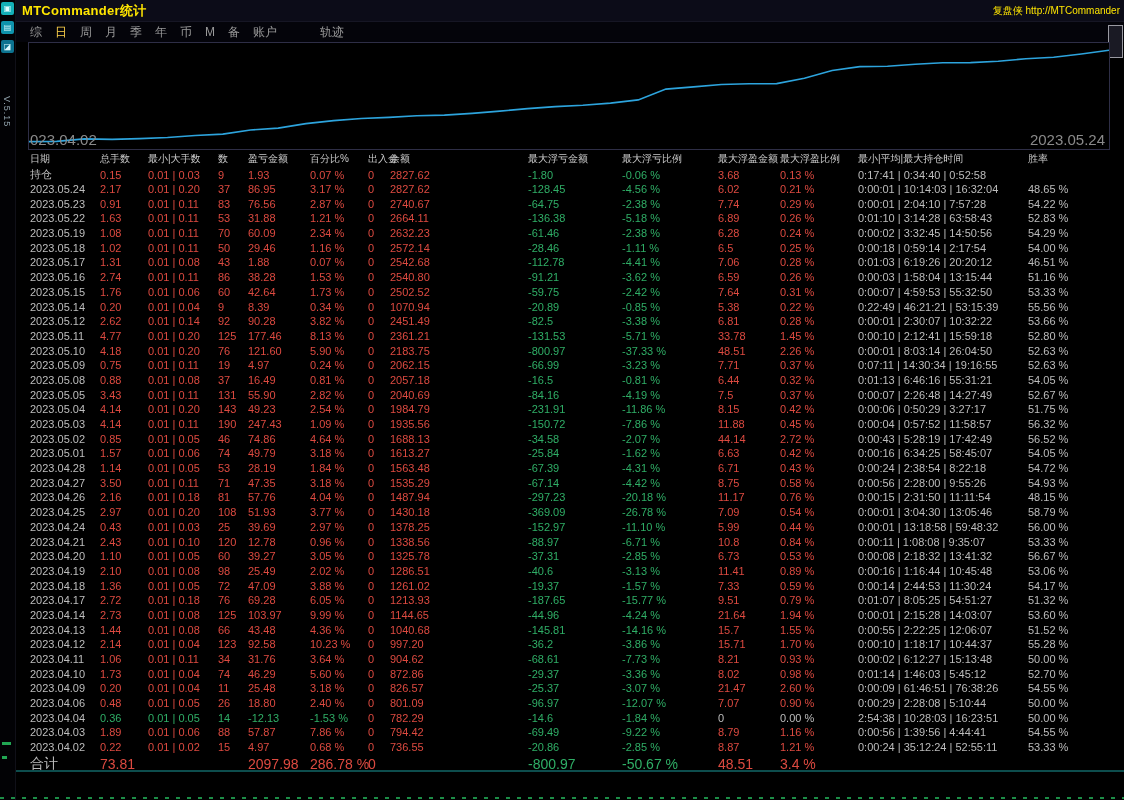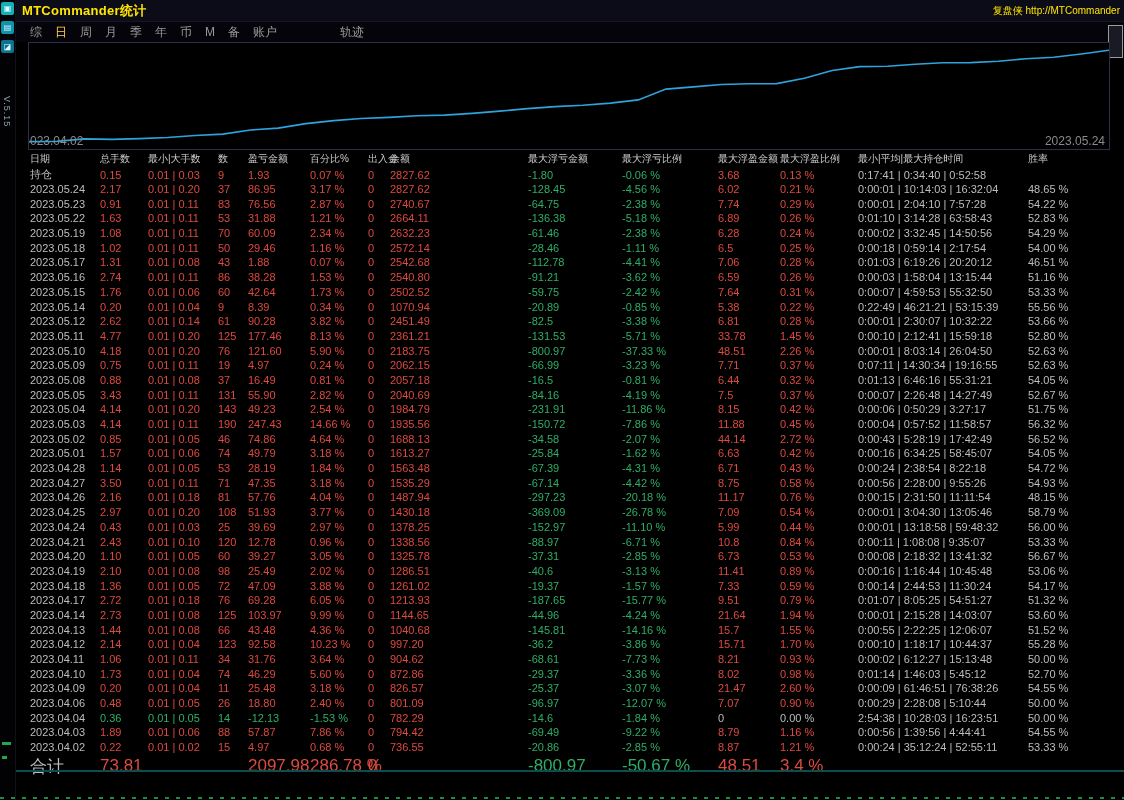--- a/index.html
+++ b/index.html
@@ -24,38 +24,38 @@
   .rail-tick.t1{left:2px;top:742px;width:9px;height:3px}
   .rail-tick.t2{left:2px;top:756px;width:5px;height:3px}
   
   .titlebar{position:absolute;left:16px;top:0;right:0;height:22px;background:#0c0c18;border-bottom:1px solid #161624;display:flex;align-items:center;padding:0 4px 0 6px}
   .title{color:#ffe600;font-size:13px;font-weight:bold;letter-spacing:.3px}
   .title-right{margin-left:auto;color:#ffe600;font-size:10px;white-space:nowrap;overflow:hidden}
   
   .menubar{position:absolute;left:16px;top:22px;right:0;height:20px;background:#04040a;display:flex;align-items:center;gap:13px;padding-left:14px;font-size:12px;color:#9a9a9a}
   .menu-item{cursor:default;white-space:nowrap}
   .menu-item.active{color:#ffd24a}
-  .menu-item.gap{margin-left:50px}
+  .menu-item.gap{margin-left:30px}
   
   .chart{position:absolute;left:28px;top:42px;width:1082px;height:108px;border:1px solid #2e2e46;background:#000}
   .chart svg{width:100%;height:100%;display:block}
-  .axis-label{position:absolute;bottom:1px;font-size:12px;color:#8a8a8a}
+  .axis-label{position:absolute;bottom:1px;font-size:15px;color:#8a8a8a}
   .axis-label.left{left:1px}
   .axis-label.right{right:4px}
   
   .table{position:absolute;left:30px;top:151px;width:1094px}
   .thead,.trow{display:grid;grid-template-columns:var(--cols);align-items:center;white-space:nowrap}
   .thead{height:16px}
   .trow{height:14.7px}
   .cell{font-size:11px;overflow:visible}
   .hdr{color:#cacaca;font-size:10px}
   .red{color:var(--red)}
   .green{color:var(--green)}
   .gray{color:var(--gray)}
-  .trow.total .cell{font-size:17px}
+  .trow.total .cell{font-size:14px}
   
   .teal-line{position:absolute;left:16px;right:0;top:770px;height:2px;background:#0d4d4d}
   .bottom-dots{position:absolute;left:0;right:0;bottom:1px;height:2px;background:repeating-linear-gradient(90deg,#21a653 0 4px,transparent 4px 11px);opacity:.85}
   
   .scroll-thumb{position:absolute;right:1px;top:25px;width:15px;height:33px;background:#1a1a24;border:1px solid #9a9aa2}
 </style>
 </head>
 <body>
 
 <div class="left-rail">
@@ -271,21 +271,21 @@
         <span class="cell green">-0.85 %</span>
         <span class="cell red">5.38</span>
         <span class="cell red">0.22 %</span>
         <span class="cell gray">0:22:49 | 46:21:21 | 53:15:39</span>
         <span class="cell gray">55.56 %</span>
       </div>
       <div class="trow">
         <span class="cell gray">2023.05.12</span>
         <span class="cell red">2.62</span>
         <span class="cell red">0.01 | 0.14</span>
-        <span class="cell red">61</span>
+        <span class="cell red">92</span>
         <span class="cell red">90.28</span>
         <span class="cell red">3.82 %</span>
         <span class="cell red">0</span>
         <span class="cell red">2451.49</span>
         <span class="cell green">-82.5</span>
         <span class="cell green">-3.38 %</span>
         <span class="cell red">6.81</span>
         <span class="cell red">0.28 %</span>
         <span class="cell gray">0:00:01 | 2:30:07 | 10:32:22</span>
         <span class="cell gray">53.66 %</span>
@@ -385,21 +385,21 @@
         <span class="cell red">0.42 %</span>
         <span class="cell gray">0:00:06 | 0:50:29 | 3:27:17</span>
         <span class="cell gray">51.75 %</span>
       </div>
       <div class="trow">
         <span class="cell gray">2023.05.03</span>
         <span class="cell red">4.14</span>
         <span class="cell red">0.01 | 0.11</span>
         <span class="cell red">190</span>
         <span class="cell red">247.43</span>
-        <span class="cell red">14.66 %</span>
+        <span class="cell red">1.09 %</span>
         <span class="cell red">0</span>
         <span class="cell red">1935.56</span>
         <span class="cell green">-150.72</span>
         <span class="cell green">-7.86 %</span>
         <span class="cell red">11.88</span>
         <span class="cell red">0.45 %</span>
         <span class="cell gray">0:00:04 | 0:57:52 | 11:58:57</span>
         <span class="cell gray">56.32 %</span>
       </div>
       <div class="trow">

